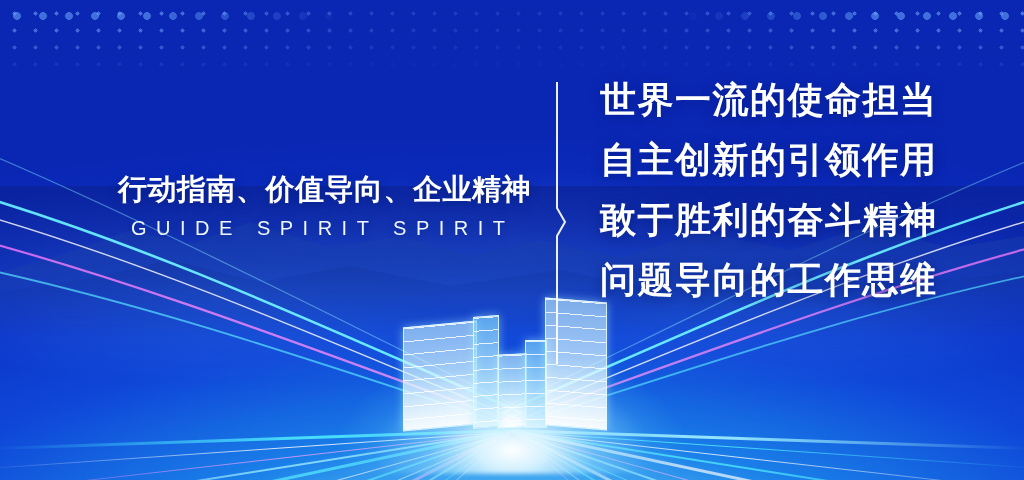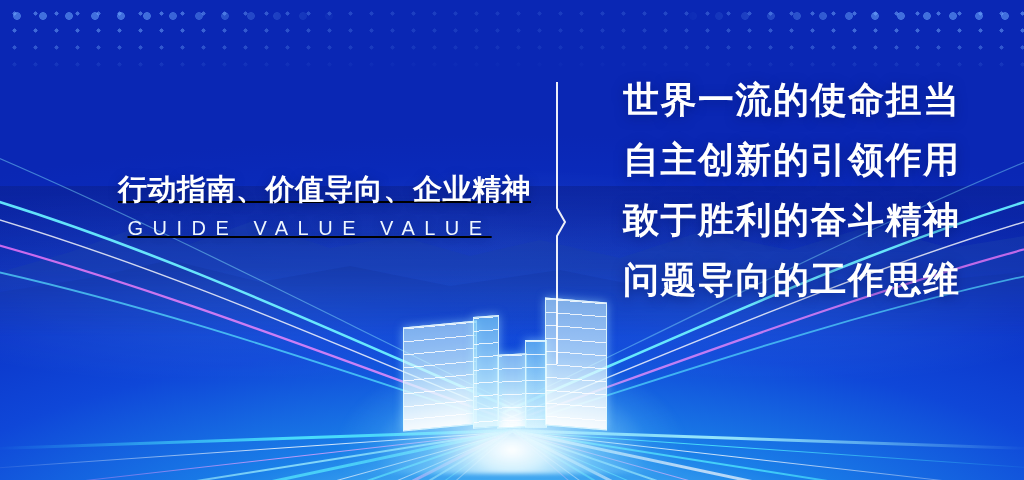--- a/index.html
+++ b/index.html
@@ -92,34 +92,34 @@
   .b2{left:76px;width:26px;height:112px;transform:skewY(-4deg);background:linear-gradient(180deg, rgba(120,205,250,.70), rgba(225,248,255,.9));}
   .b3{left:100px;width:30px;height:74px;transform:skewY(-3deg);}
   .b4{left:128px;width:22px;height:88px;background:linear-gradient(180deg, rgba(110,195,248,.72), rgba(220,246,255,.9));}
   .b5{left:148px;width:62px;height:128px;transform:skewY(4.5deg);}
 
   
   .divider{position:absolute;left:548px;top:82px;width:22px;height:282px;}
   .divider svg{width:100%;height:100%;display:block;}
 
   
-  .left-block{position:absolute;left:118px;top:172px;width:400px;text-decoration:underline;}
+  .left-block{position:absolute;left:118px;top:172px;width:400px;text-align:center;}
   .left-title{
     color:#ffffff;font-size:29px;font-weight:bold;line-height:1.18;
     letter-spacing:.5px;white-space:nowrap;
     text-shadow:0 2px 10px rgba(5,25,110,.55);
   }
   .left-sub{
     margin-top:11px;color:#eef6ff;font-size:20px;font-weight:300;
     letter-spacing:9.5px;white-space:nowrap;text-indent:9.5px;
     text-shadow:0 1px 8px rgba(5,25,110,.45);
   }
 
   
-  .right-block{position:absolute;left:623px;top:70px;width:400px;}
+  .right-block{position:absolute;left:600px;top:70px;width:400px;}
   .slogan{
     color:#ffffff;font-size:36px;font-weight:bold;
     line-height:60px;letter-spacing:1.5px;white-space:nowrap;
     text-shadow:0 2px 12px rgba(4,22,105,.6);
   }
 </style>
 </head>
 <body>
 
 <div class="banner">
@@ -203,21 +203,21 @@
   </div>
 
   <div class="divider">
     <svg viewBox="0 0 22 282" preserveAspectRatio="none">
       <path d="M9,0 L9,126 L17,140 L9,154 L9,282" fill="none" stroke="#ffffff" stroke-width="2" opacity=".92"></path>
     </svg>
   </div>
 
   <div class="left-block">
     <div class="left-title">行动指南、价值导向、企业精神</div>
-    <div class="left-sub">GUIDE VALUE VALUE</div>
+    <div class="left-sub">GUIDE SPIRIT SPIRIT</div>
   </div>
 
   <div class="right-block">
     <div class="slogan">世界一流的使命担当</div>
     <div class="slogan">自主创新的引领作用</div>
     <div class="slogan">敢于胜利的奋斗精神</div>
     <div class="slogan">问题导向的工作思维</div>
   </div>
 
 </div>

